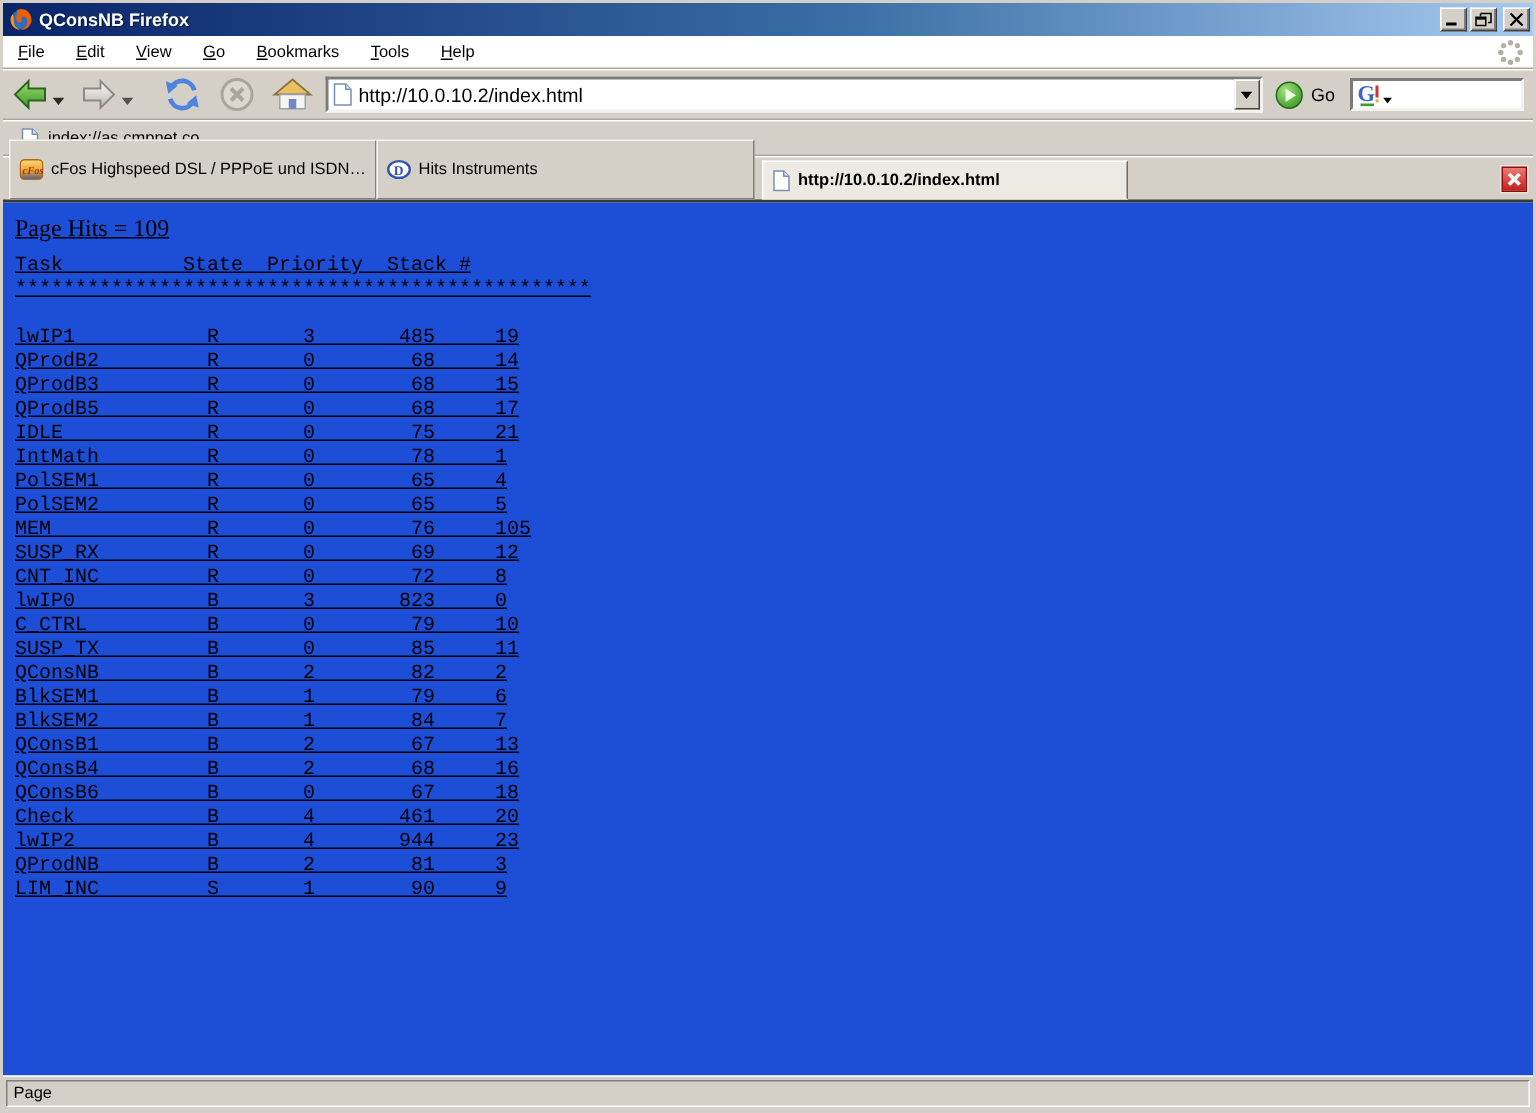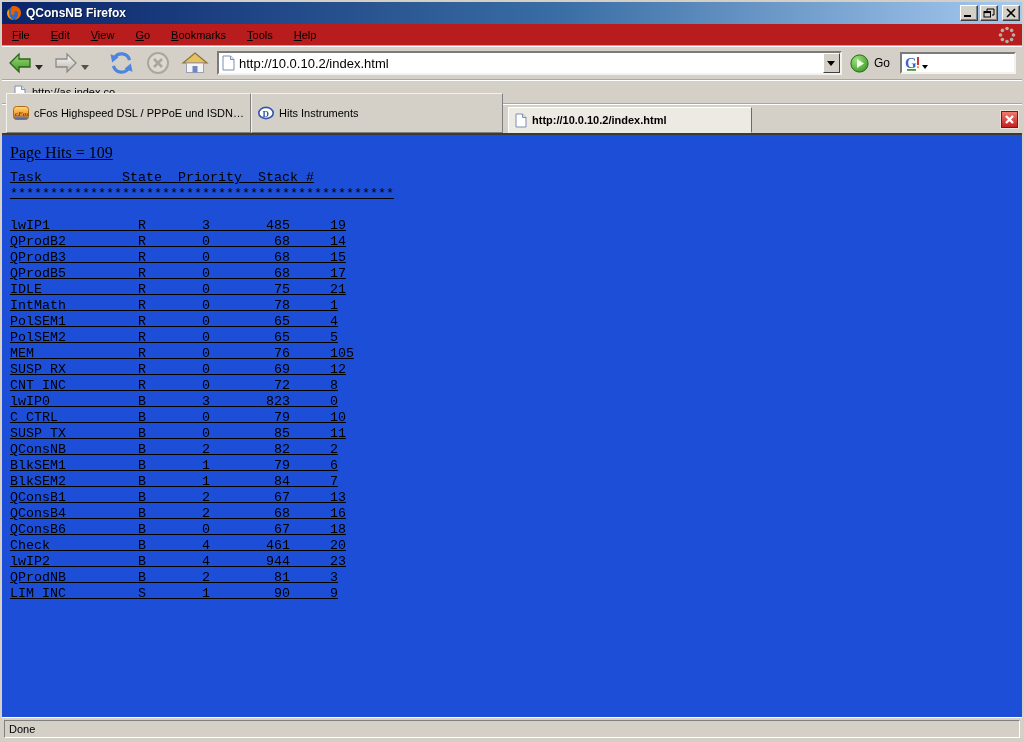--- a/index.html
+++ b/index.html
@@ -13,21 +13,21 @@
   .titlebar { height:22px; flex:0 0 22px; display:flex; align-items:center; padding:0 2px 0 4px;
               background:linear-gradient(to right,#0a246a 0%,#3a6ea5 55%,#a6caf0 100%); }
   .titlebar .title-text { color:#fff; font-weight:bold; font-size:12px; margin-left:4px; flex:1;
               text-shadow:1px 1px 0 rgba(0,0,0,.4); white-space:nowrap; }
   .winbtn { width:18px; height:16px; margin-left:2px; background:#d4d0c8;
             border:1px solid; border-color:#ffffff #404040 #404040 #ffffff;
             box-shadow:inset -1px -1px 0 #808080; display:flex; align-items:center; justify-content:center; }
 
   
   .menubar { height:22px; flex:0 0 22px; display:flex; align-items:center; padding:0 4px;
-             background:#b91c1c; border-bottom:1px solid #aca899; }
+             background:#ffffff; border-bottom:1px solid #aca899; }
   .menu-item { padding:3px 6px; margin-right:9px; white-space:nowrap; }
   .throbber { margin-left:auto; margin-right:2px; }
 
   
   .navbar { height:34px; flex:0 0 34px; display:flex; align-items:center; padding:0 6px;
             background:#d4d0c8; border-top:1px solid #fff; border-bottom:1px solid #aca899; }
   .navbtn { display:flex; align-items:center; margin-right:2px; }
   .drop-arrow { margin:8px 3px 0 1px; }
   .spacer8 { width:8px; }
   .urlbar { flex:1; height:24px; margin:0 8px 0 6px; background:#fff; display:flex; align-items:center;
@@ -243,21 +243,21 @@
   </div>
 
   <div class="bookmarksbar">
     <span class="bookmark-item">
       <span>
         <svg width="12" height="15" viewBox="0 0 12 15">
           <path d="M1 1 h6.5 l3.5 3.5 v9.5 h-10 z" fill="#fff" stroke="#7a8fb5"></path>
           <path d="M7.5 1 v3.5 h3.5" fill="#dbe6f5" stroke="#7a8fb5"></path>
         </svg>
       </span>
-      <span>http://as.index.co...</span>
+      <span>index://as.cmpnet.co...</span>
     </span>
   </div>
 
   <div class="tabstrip">
     <div class="tab tab-1">
       <span>
         <svg width="16" height="16" viewBox="0 0 16 16">
           <defs>
               <linearGradient id="cf" x1="0" y1="0" x2="0" y2="1">
             <stop offset="0" stop-color="#ffd978"></stop>
@@ -321,16 +321,16 @@
 QConsB1         B       2        67     13
 QConsB4         B       2        68     16
 QConsB6         B       0        67     18
 Check           B       4       461     20
 lwIP2           B       4       944     23
 QProdNB         B       2        81     3
 LIM_INC         S       1        90     9</pre>
   </div>
 
   <div class="statusbar">
-    <div class="status-panel">Done</div>
+    <div class="status-panel">Page</div>
   </div>
 
 </div>
 
 </body></html>

